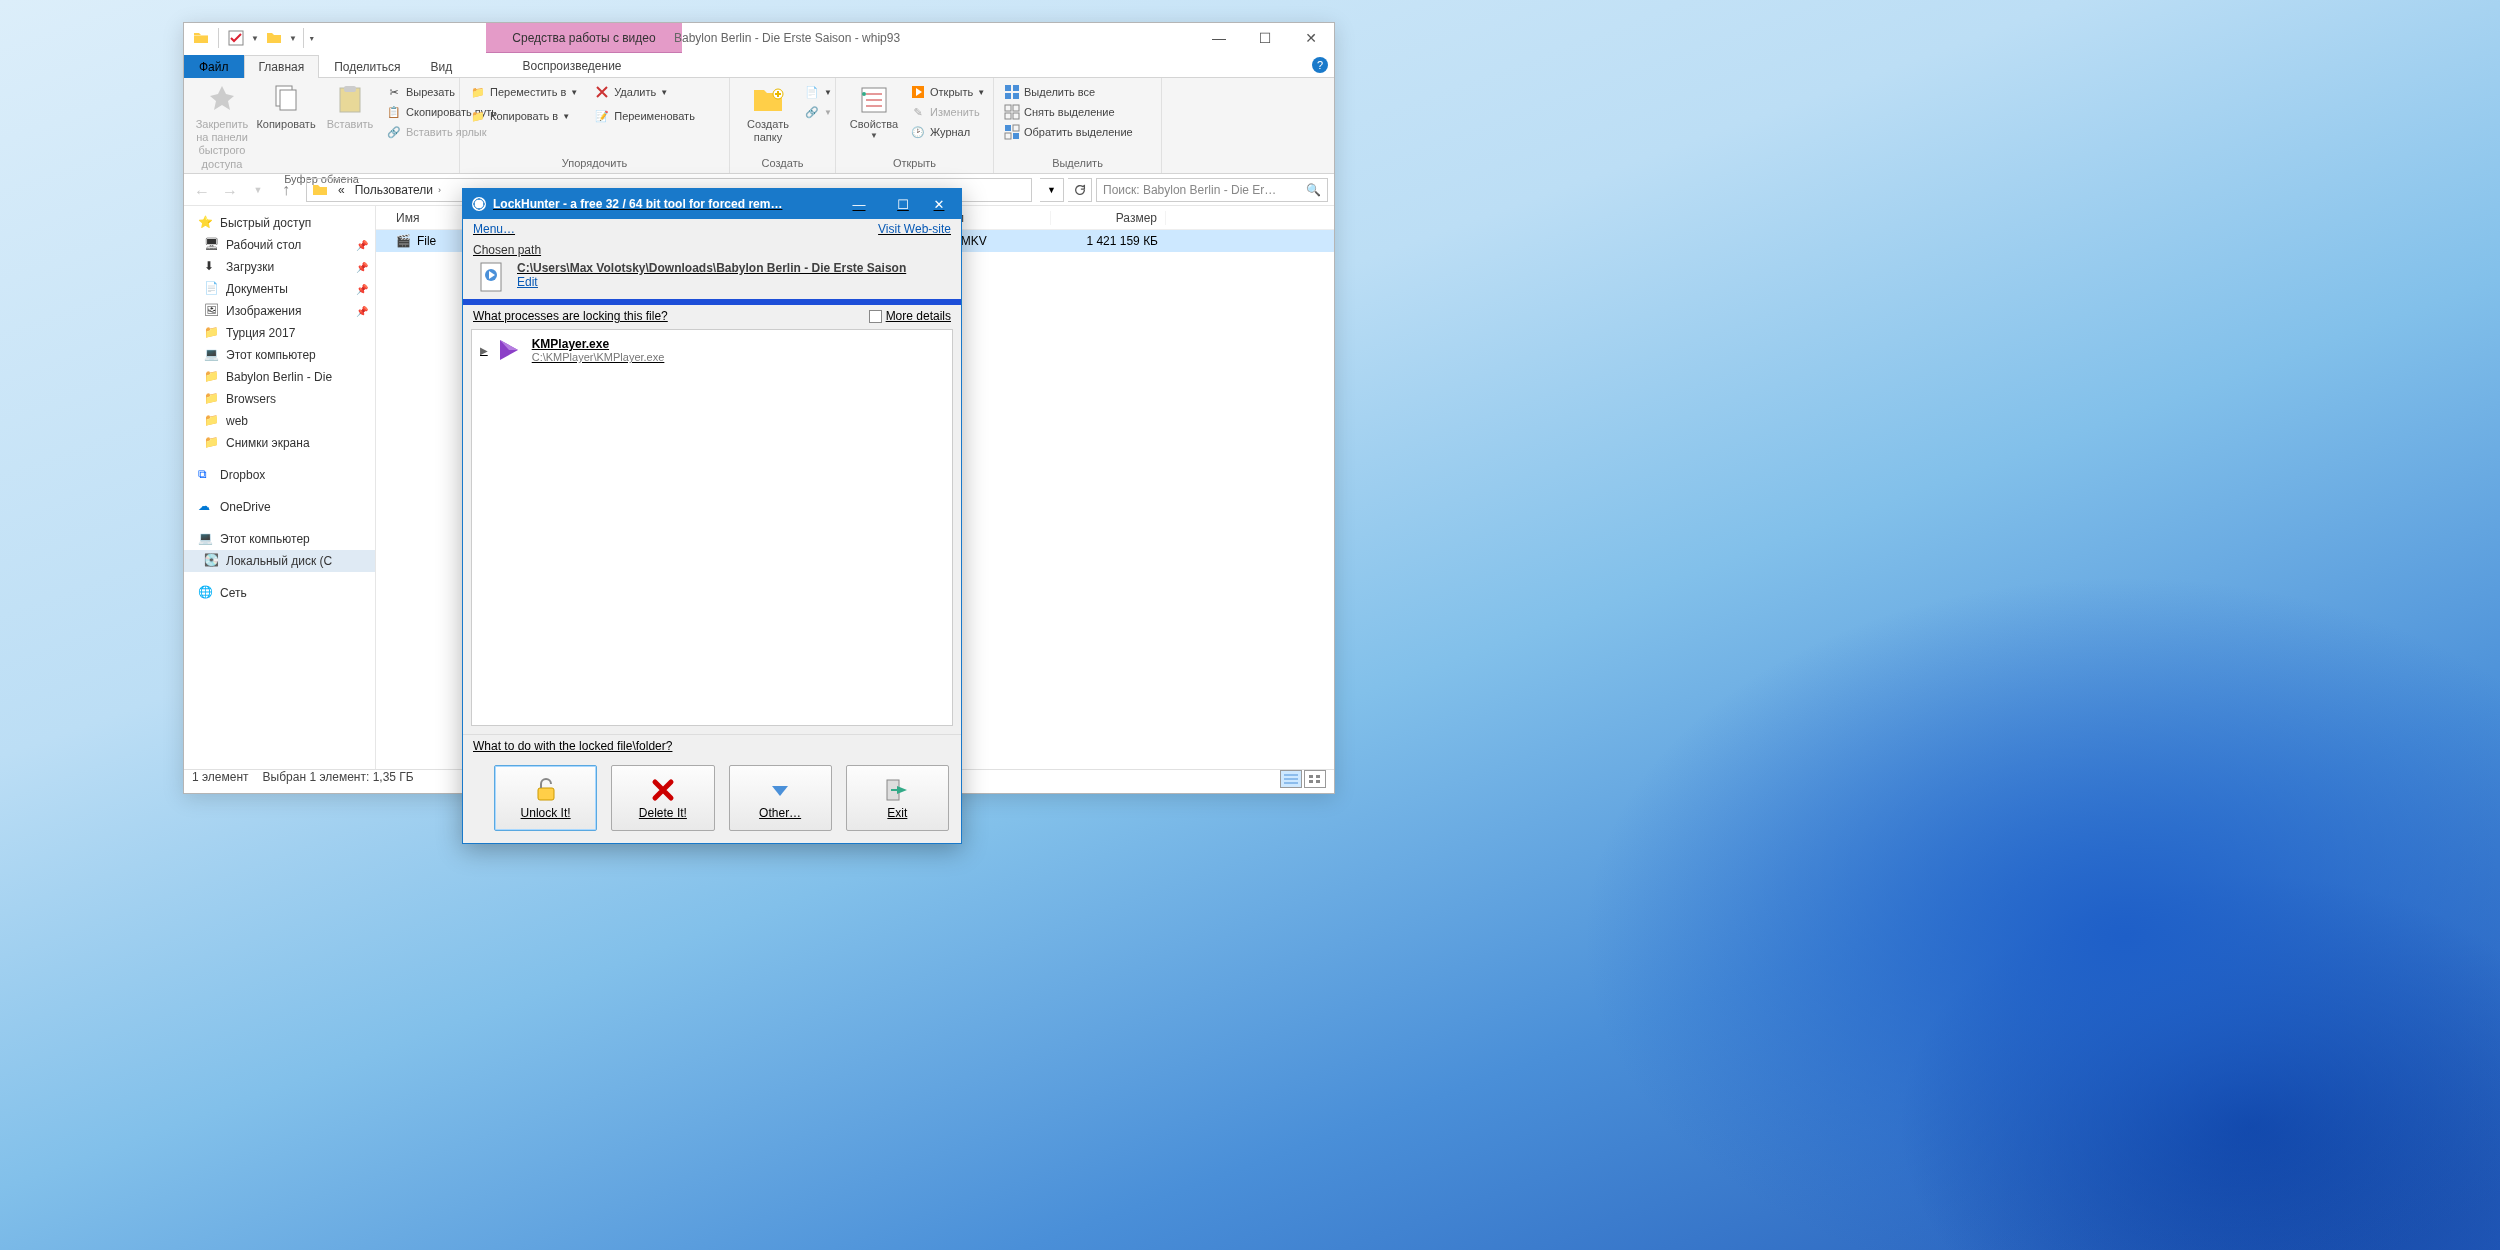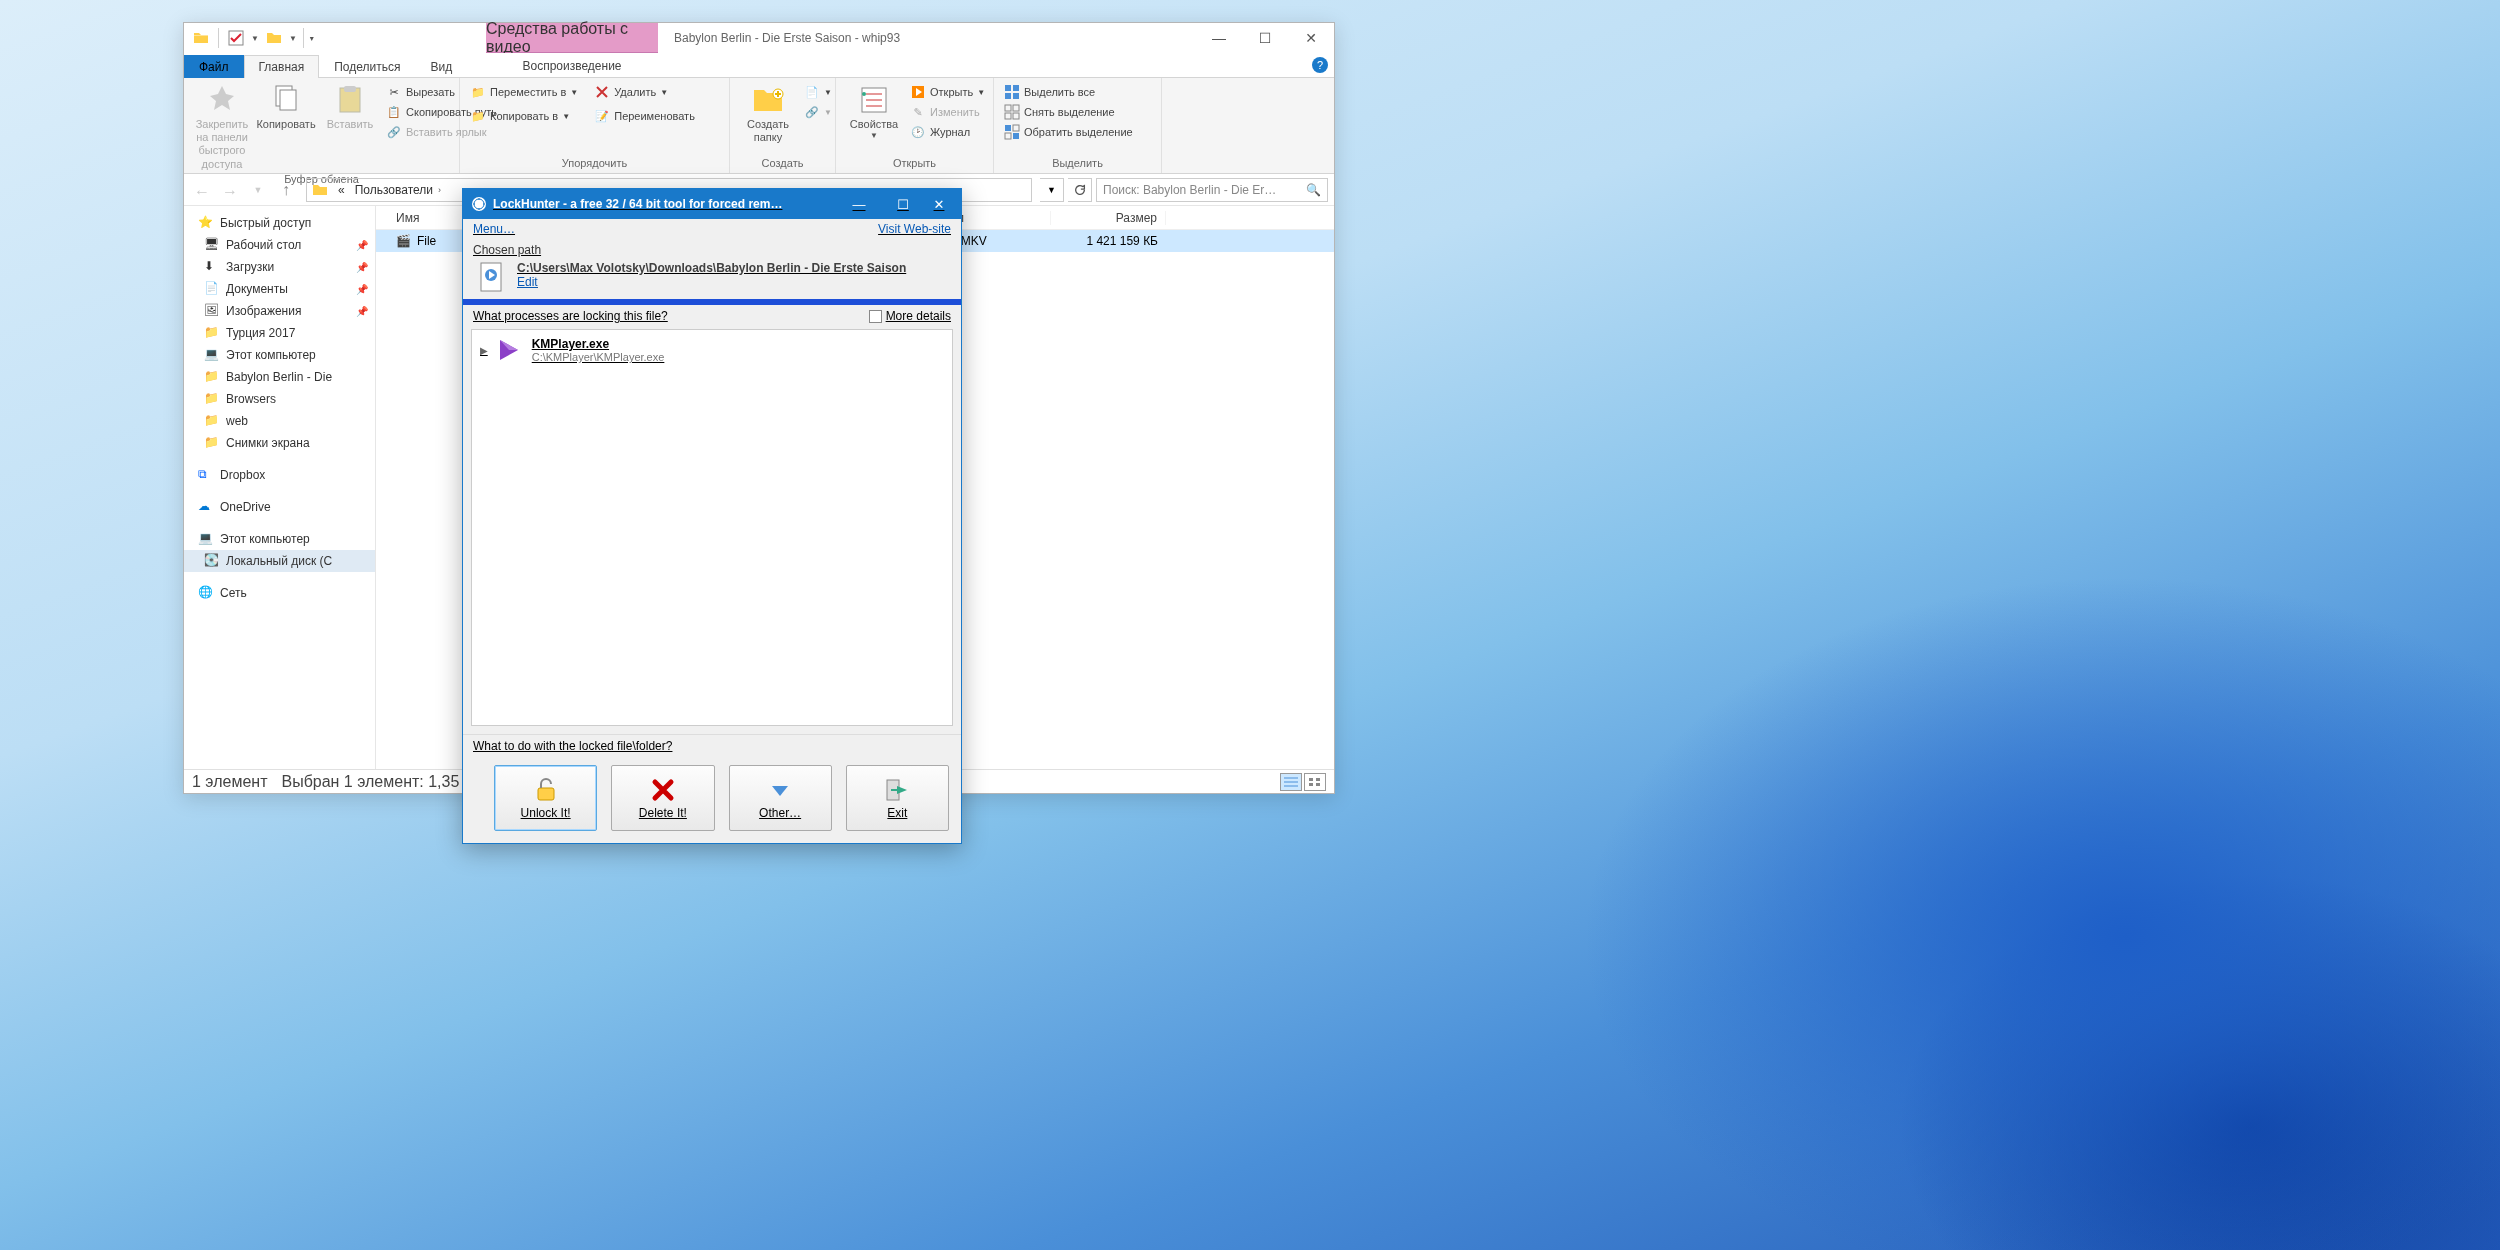--- a/index.html
+++ b/index.html
@@ -9,21 +9,21 @@
   radial-gradient(ellipse 700px 500px at 90% 90%, #0a3a9a 0%, transparent 50%),
   linear-gradient(160deg,#dceefa 0%,#bcdef5 35%,#82c0ea 55%,#4a8fd8 75%,#2158b8 100%);
 }
 .explorer { position:absolute; left:183px; top:22px; width:1152px; height:772px; background:#fff; border:1px solid #b5b5b5; box-shadow:0 4px 20px rgba(0,0,0,.15); }
 .titlebar { height:30px; background:#fff; display:flex; align-items:center; position:relative; }
 .qat { display:flex; align-items:center; gap:4px; padding:0 6px; }
 .qat-ico { width:22px; height:22px; display:flex; align-items:center; justify-content:center; }
 .qat-ico svg { width:16px; height:16px; }
 .qat-sep { width:1px; height:20px; background:#d0d0d0; margin:0 2px; }
 .qat-drop { font-size:8px; color:#555; }
-.context-tab { position:absolute; left:302px; top:0; width:172px; height:30px; background:#e49bc8; color:#333; font-size:16px; display:flex; align-items:center; justify-content:center; border-bottom:1px solid #c878b0; }
+.context-tab { position:absolute; left:302px; top:0; width:196px; height:30px; background:#e49bc8; color:#333; font-size:12px; display:flex; align-items:center; justify-content:center; border-bottom:1px solid #c878b0; }
 .title-text { position:absolute; left:484px; top:0; height:30px; display:flex; align-items:center; color:#666; font-size:12px; padding-left:6px; }
 .winbtns { position:absolute; right:0; top:0; display:flex; }
 .winbtn { width:46px; height:30px; display:flex; align-items:center; justify-content:center; color:#555; font-size:14px; }
 .tabstrip { height:25px; background:#fff; display:flex; align-items:flex-end; position:relative; border-bottom:1px solid #d4d4d4; }
 .tab { padding:4px 14px; font-size:12px; color:#444; border:1px solid transparent; border-bottom:none; position:relative; top:1px; }
 .tab.file { background:#1979ca; color:#000000; }
 .tab.active { background:#f5f5f5; border-color:#d4d4d4; }
 .context-tab2 { position:absolute; left:302px; width:172px; text-align:center; font-size:12px; color:#444; padding:4px 0; }
 .help-ico { position:absolute; right:6px; top:4px; width:16px; height:16px; border-radius:50%; background:#1979ca; color:#fff; font-size:11px; display:flex; align-items:center; justify-content:center; }
 .ribbon { height:96px; background:#f5f5f5; border-bottom:1px solid #d4d4d4; display:flex; }
@@ -58,21 +58,21 @@
 .col { padding:0 8px; border-right:1px solid #f3f3f3; }
 .col.name { width:400px; padding-left:20px; }
 .col.date { width:160px; }
 .col.type { width:115px; }
 .col.size { width:115px; text-align:right; }
 .filerow { height:22px; display:flex; align-items:center; font-size:12px; background:#cde8ff; }
 .filerow .cell { padding:0 8px; }
 .filerow .cname { width:400px; padding-left:20px; display:flex; align-items:center; gap:6px; }
 .filerow .ctype { width:115px; margin-left:160px; }
 .filerow .csize { width:115px; text-align:right; }
-.status { height:24px; border-top:1px solid #e0e0e0; display:flex; align-items:center; font-size:16px; color:#444; padding:0 8px; justify-content:space-between; }
+.status { height:24px; border-top:1px solid #e0e0e0; display:flex; font-size:12px; color:#444; padding:0 8px; justify-content:space-between; }
 .status-left { display:flex; gap:14px; }
 .status-right { display:flex; gap:2px; }
 .viewbtn { width:22px; height:18px; border:1px solid #999; display:flex; align-items:center; justify-content:center; }
 .viewbtn.active { background:#cde8ff; }
 
 .lockhunter { position:absolute; left:462px; top:188px; width:500px; height:656px; background:#f0f0f0; border:1px solid #1979ca; box-shadow:0 6px 24px rgba(0,0,0,.3); display:flex; flex-direction:column;text-decoration:underline; }
 .lh-title { height:30px; background:#1979ca; color:#fff; display:flex; align-items:center; padding:0 8px; font-size:12px; gap:6px; }
 .lh-title-text { flex:1; white-space:nowrap; overflow:hidden; text-overflow:ellipsis; font-weight:600; }
 .lh-winbtns { display:flex; gap:0; }
 .lh-winbtn { width:44px; height:30px; display:flex; align-items:center; justify-content:center; color:#fff; font-size:13px; margin:-0px -8px 0 0; }

